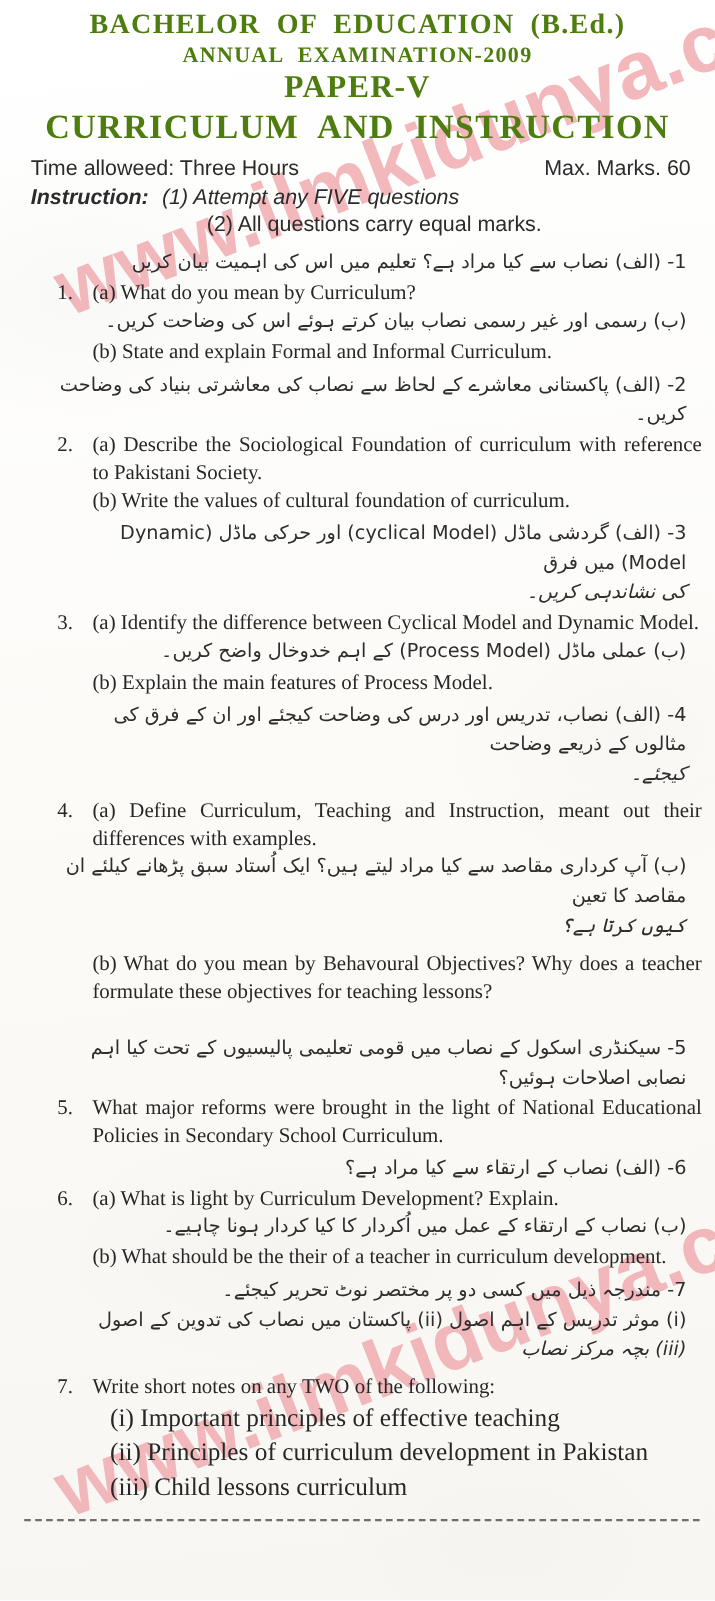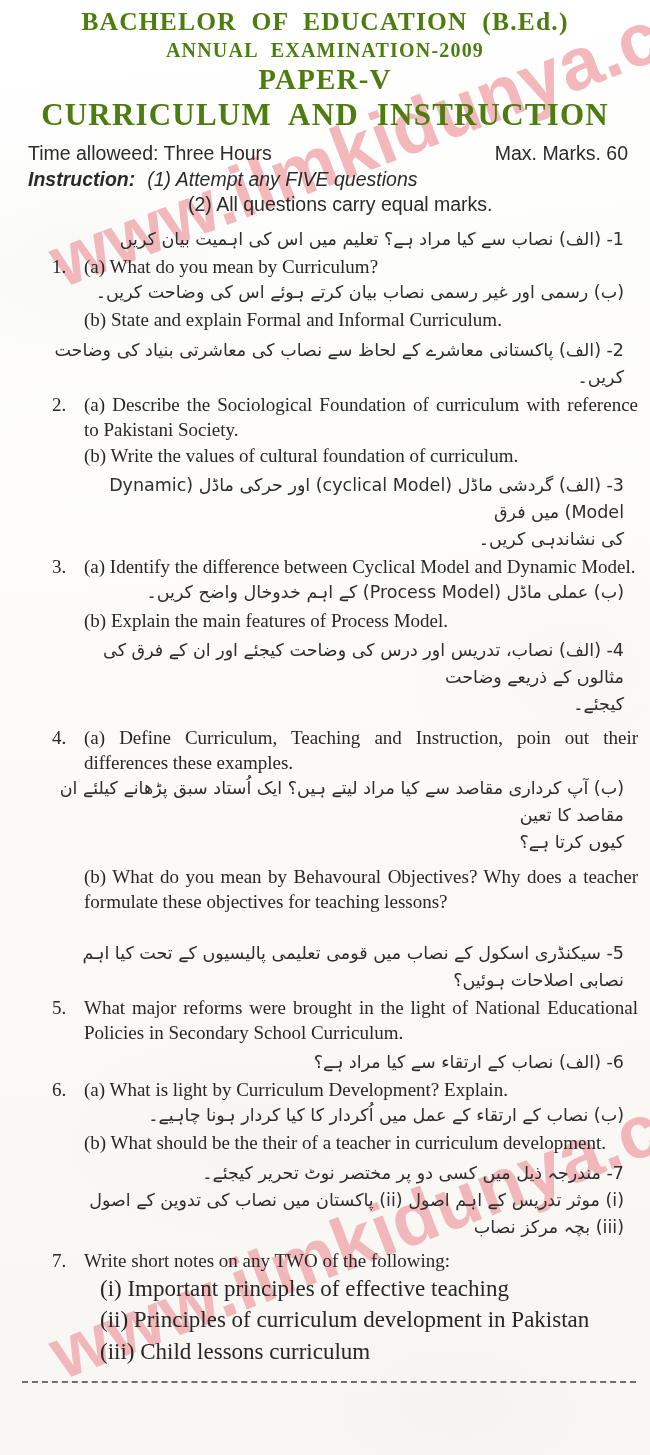--- a/index.html
+++ b/index.html
@@ -123,21 +123,21 @@
   .urdu {
     direction: rtl;
     text-align: right;
     font-family: "DejaVu Sans", "Liberation Sans", sans-serif;
     font-size: 17.5px;
     color: #2e2e2e;
     line-height: 1.55;
     padding-right: 14px;
     padding-left: 10px;
   }
-  .urdu-indent-left { padding-left: 60px; }
+  .urdu-indent-left { padding-left: 60px; font-style: italic; }
 
   .eng {
     display: flex;
     align-items: flex-start;
     font-size: 19px;
     line-height: 1.32;
     color: #272727;
     margin-top: 1px;
   }
   .qnum {
@@ -239,21 +239,21 @@
         <div class="qbody">(b) Explain the main features of Process Model.</div>
       </div>
     </div>
 
     <div class="qblock">
       <div class="urdu">4-   (الف) نصاب، تدریس اور درس کی وضاحت کیجئے اور ان کے فرق کی مثالوں کے ذریعے وضاحت</div>
       <div class="urdu urdu-indent-left">کیجئے۔</div>
       <div class="spacer-sm"></div>
       <div class="eng">
         <div class="qnum">4.</div>
-        <div class="qbody justify">(a) Define Curriculum, Teaching and Instruction, poin out their differences these examples.</div>
+        <div class="qbody justify">(a) Define Curriculum, Teaching and Instruction, meant out their differences with examples.</div>
       </div>
       <div class="urdu">(ب) آپ کرداری مقاصد سے کیا مراد لیتے ہیں؟ ایک اُستاد سبق پڑھانے کیلئے ان مقاصد کا تعین</div>
       <div class="urdu urdu-indent-left">کیوں کرتا ہے؟</div>
       <div class="spacer-sm"></div>
       <div class="eng">
         <div class="qnum"></div>
         <div class="qbody justify">(b) What do you mean by Behavoural Objectives? Why does a teacher formulate these objectives for teaching lessons?</div>
       </div>
     </div>
 

